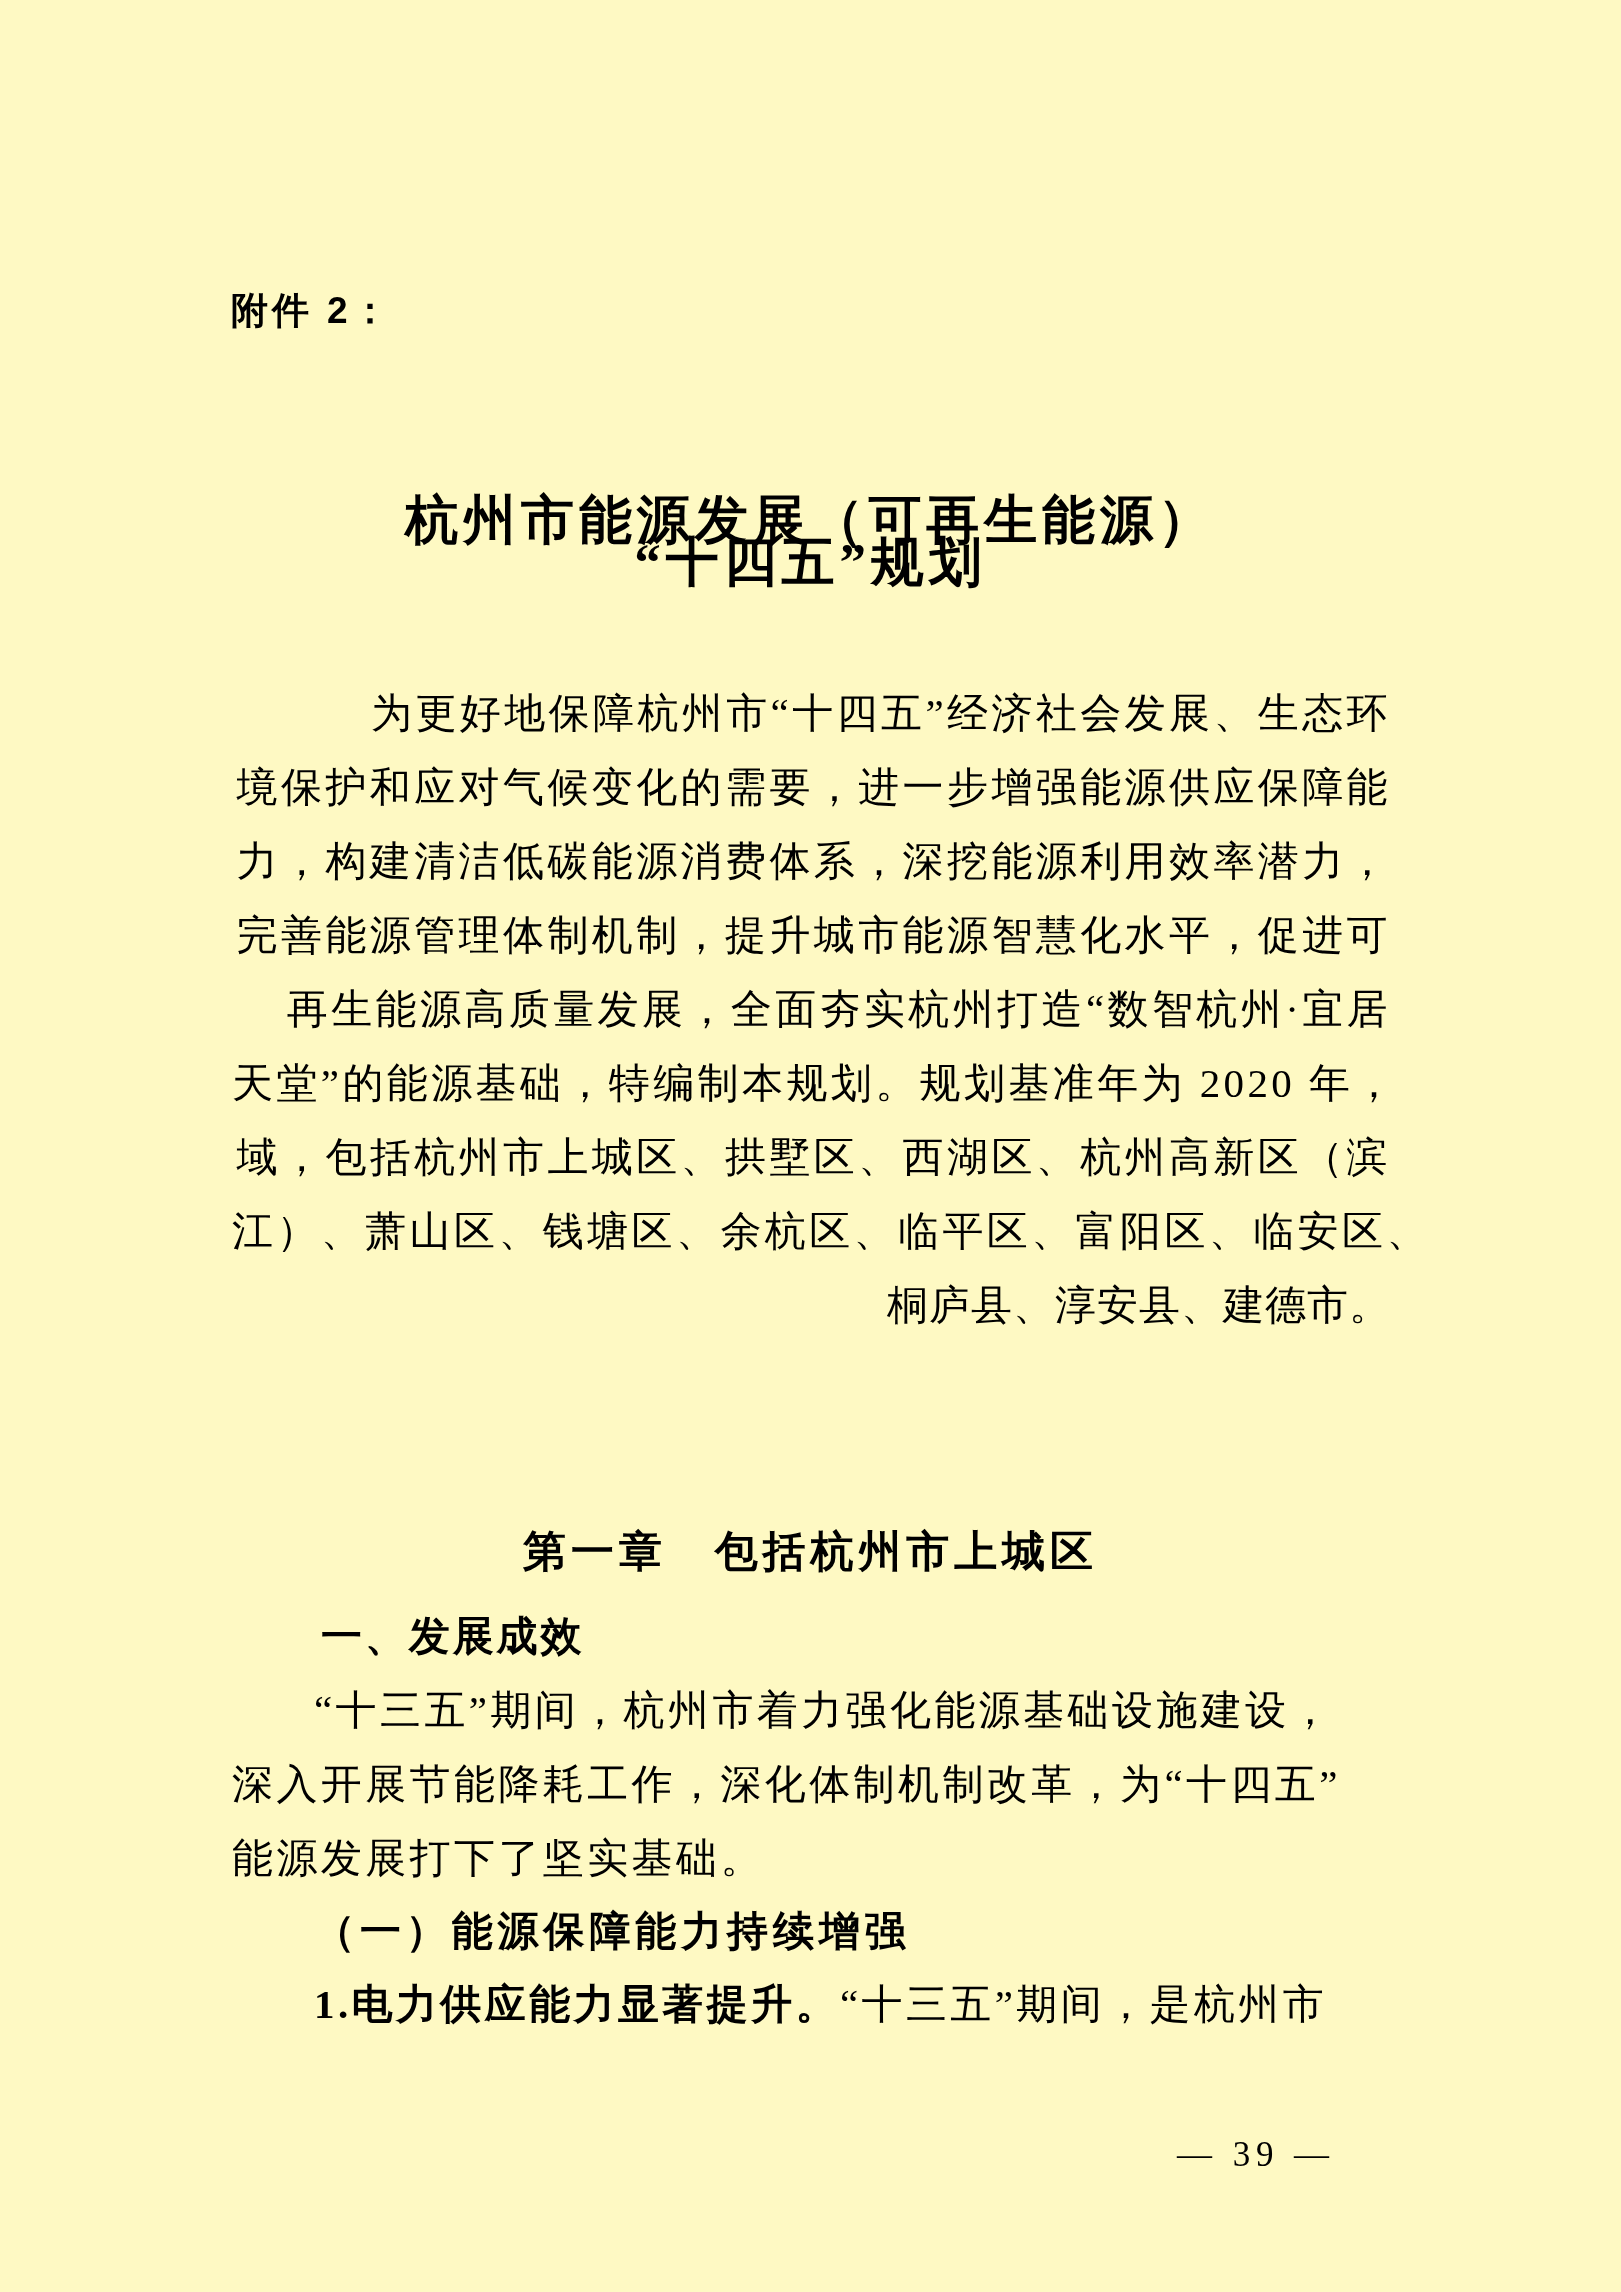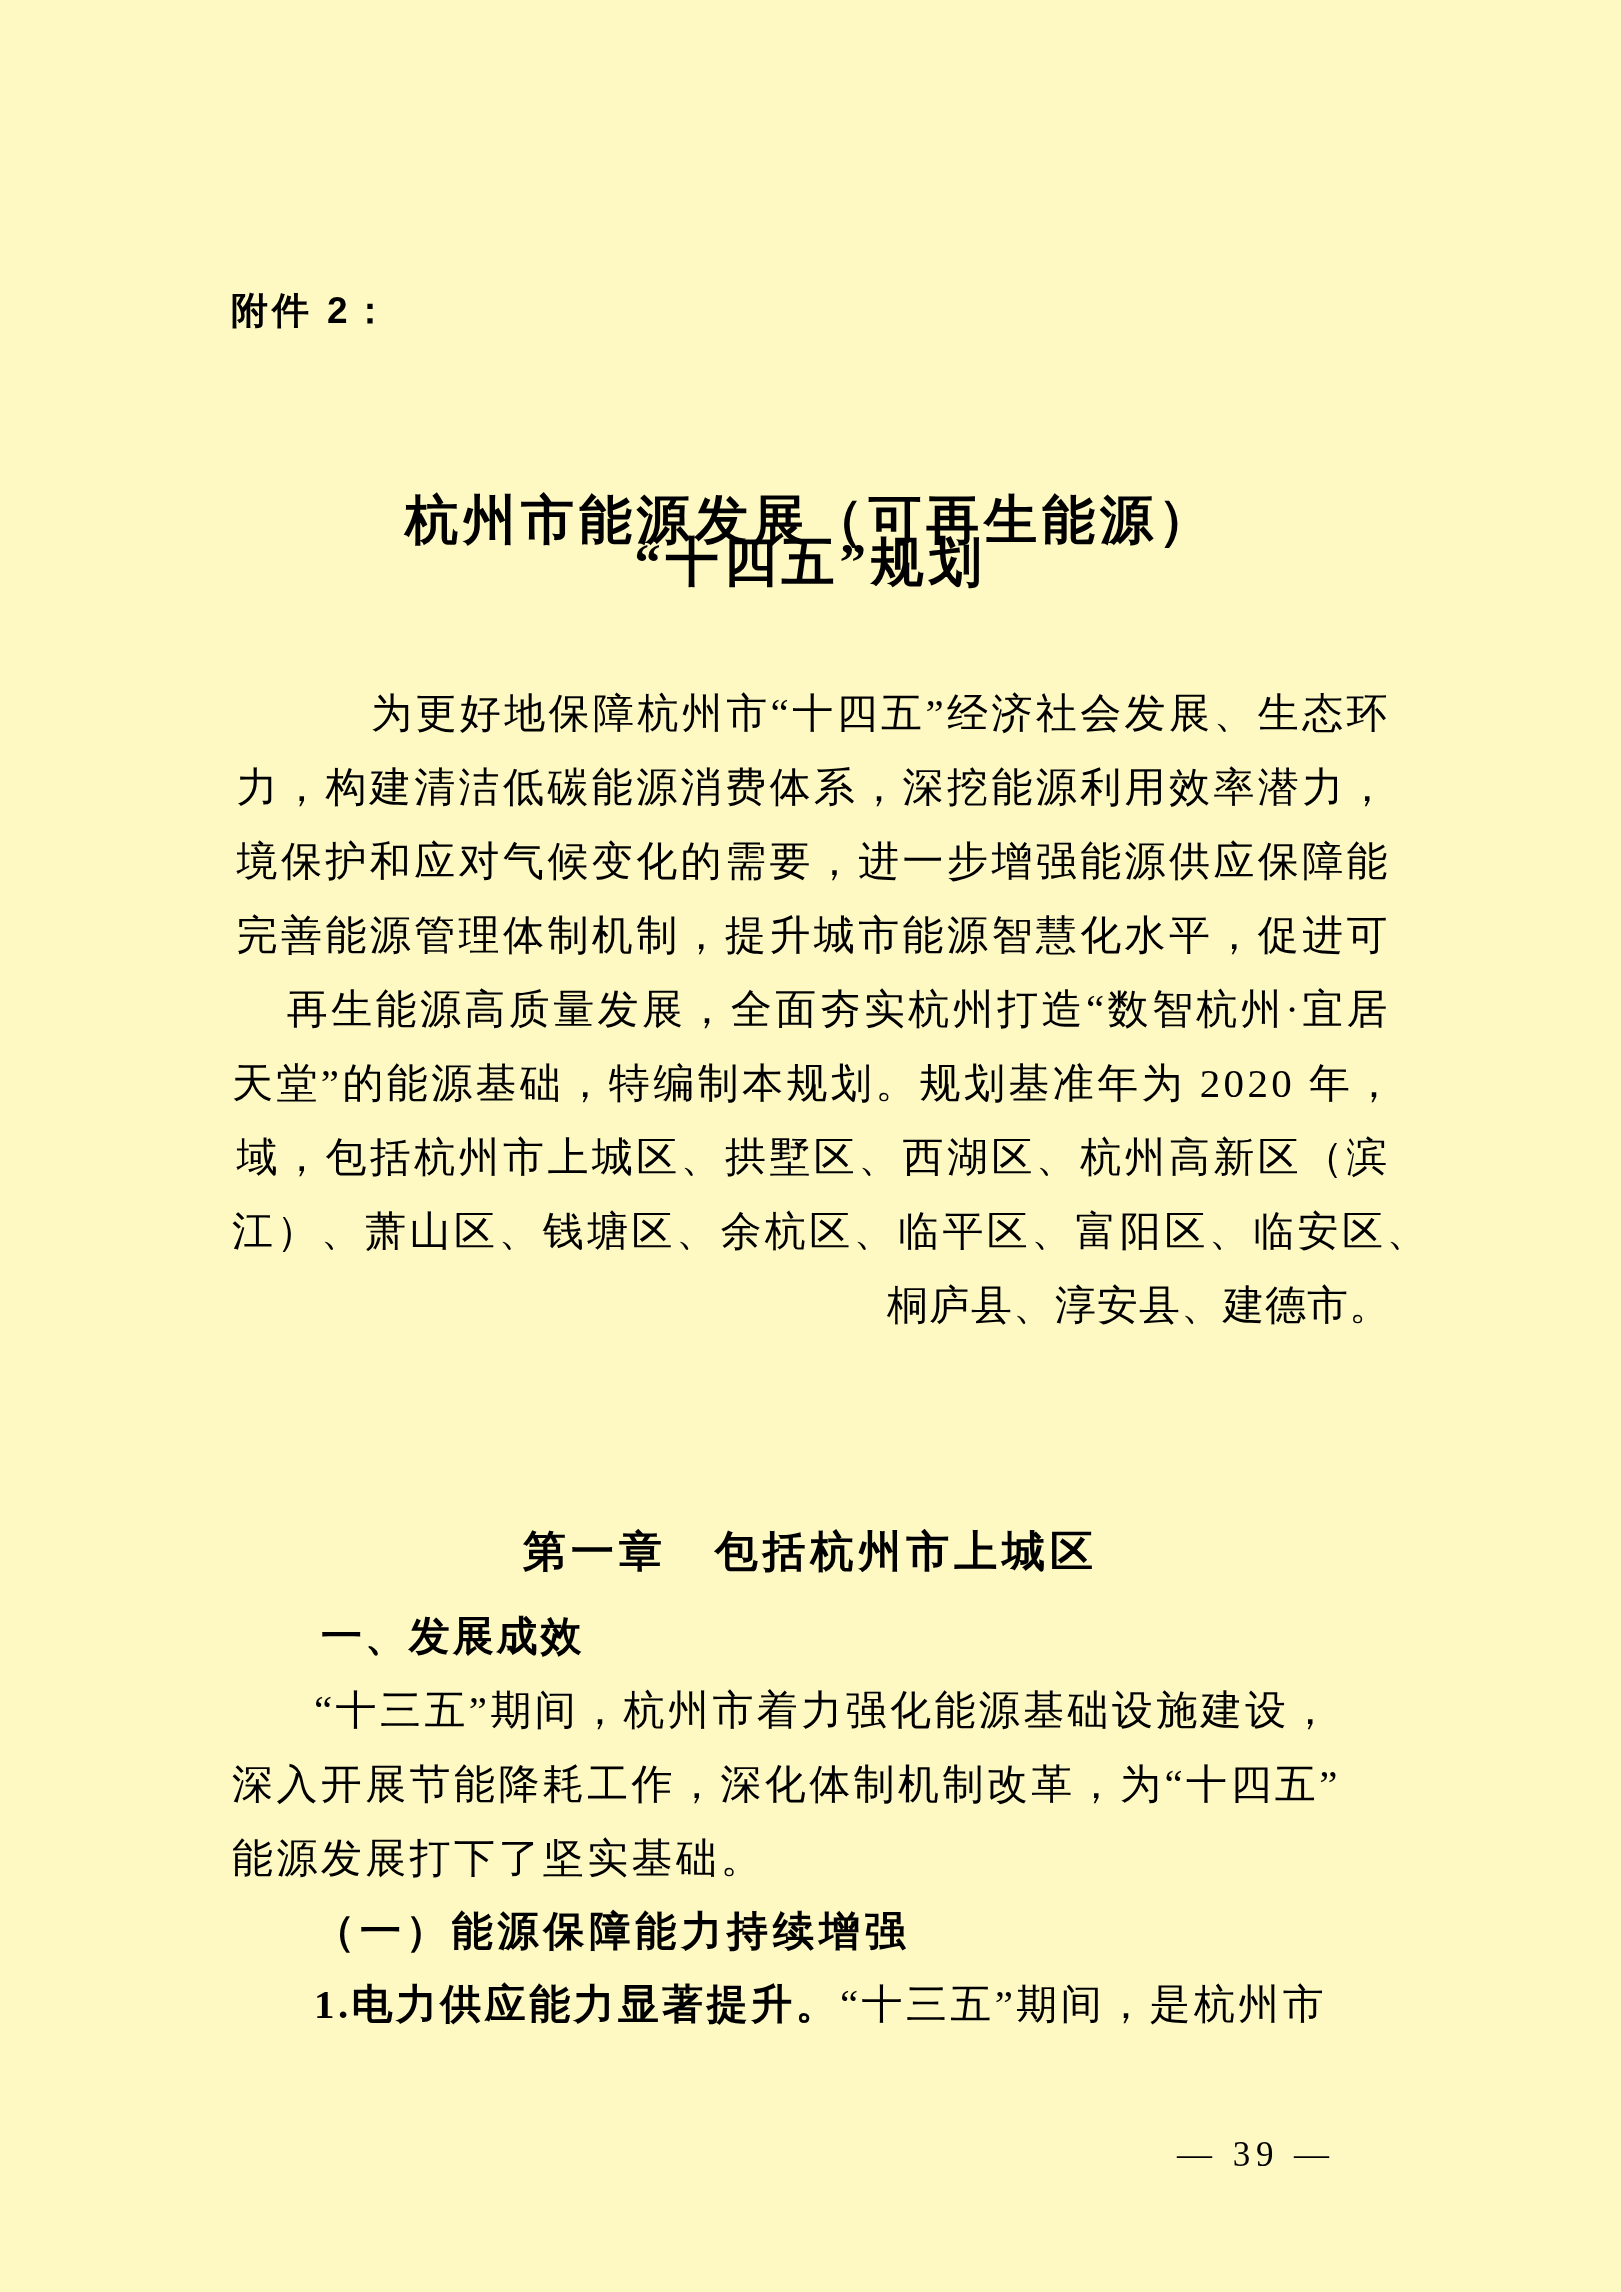--- a/index.html
+++ b/index.html
@@ -77,22 +77,22 @@
 <div class="page">
 
   <div class="attachment">附件 2：</div>
 
   <div class="doc-title l1">杭州市能源发展（可再生能源）</div>
 
   <div class="doc-title l2">“十四五”规划</div>
 
   <div class="textblock intro">
     <div class="line indent">为更好地保障杭州市“十四五”经济社会发展、生态环</div>
+    <div class="line">境保护和应对气候变化的需要，进一步增强能源供应保障能</div>
     <div class="line">力，构建清洁低碳能源消费体系，深挖能源利用效率潜力，</div>
-    <div class="line">境保护和应对气候变化的需要，进一步增强能源供应保障能</div>
     <div class="line">完善能源管理体制机制，提升城市能源智慧化水平，促进可</div>
     <div class="line">再生能源高质量发展，全面夯实杭州打造“数智杭州·宜居</div>
     <div class="line">天堂”的能源基础，特编制本规划。规划基准年为 2020 年，</div>
     <div class="line">域，包括杭州市上城区、拱墅区、西湖区、杭州高新区（滨</div>
     <div class="line">江）、萧山区、钱塘区、余杭区、临平区、富阳区、临安区、</div>
     <div class="line">桐庐县、淳安县、建德市。</div>
   </div>
 
   <div class="chapter-heading">第一章　包括杭州市上城区</div>
 

